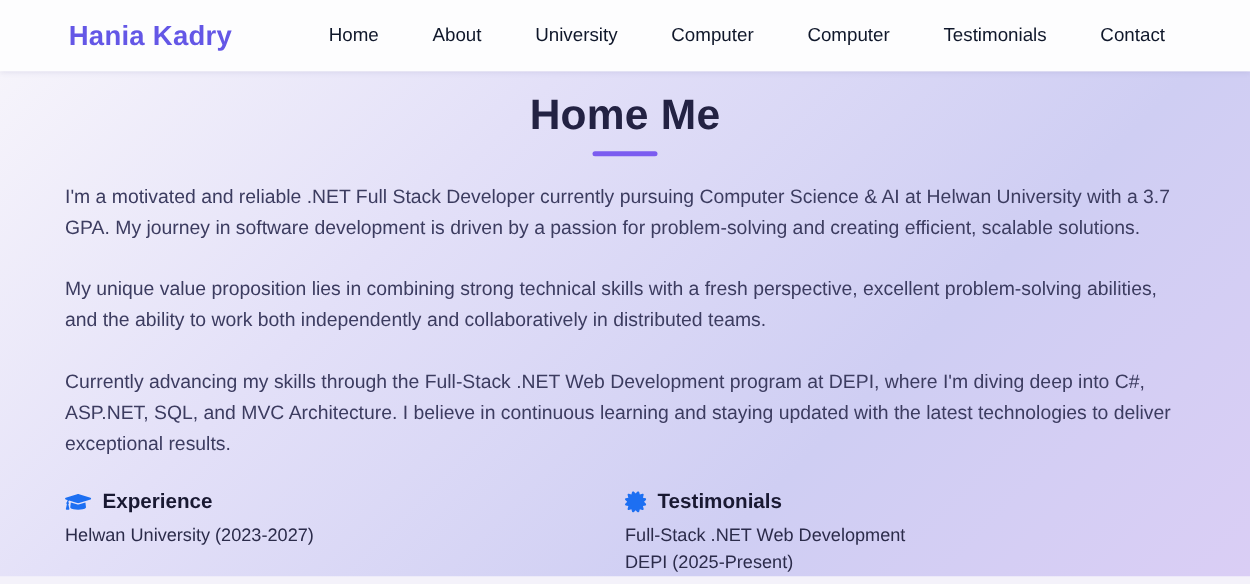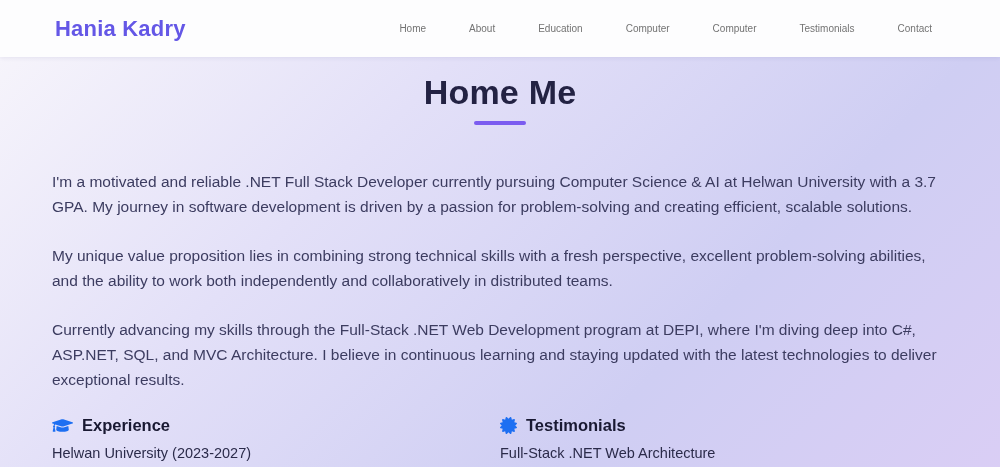--- a/index.html
+++ b/index.html
@@ -26,23 +26,23 @@
   }
   .logo {
     font-size: 22px;
     font-weight: 700;
     color: #6457e6;
     letter-spacing: 0.2px;
     cursor: pointer;
   }
   .nav { display: flex; align-items: center; gap: 43px; }
   .nav-item {
-    font-size: 10px;
+    font-size: 15px;
     font-weight: 500;
-    color: #737373;
+    color: #0f172a;
     cursor: pointer;
     white-space: nowrap;
   }
 
   
   .about {
     flex: 1 1 auto;
     background:
       linear-gradient(135deg, #f6f4fb 0%, #e3e0f8 32%, #cfcef3 68%, #dacef5 100%);
     padding: 16px 52px 0 52px;
@@ -55,21 +55,21 @@
     color: #232243;
     letter-spacing: 0.2px;
   }
   .title-underline {
     width: 52px;
     height: 4px;
     border-radius: 2px;
     background: #7b5cf0;
     margin: 9px auto 0 auto;
   }
-  .paragraphs { margin-top: 44px; }
+  .paragraphs { margin-top: 20px; }
   .para {
     font-size: 15.5px;
     line-height: 25px;
     color: #3c3c60;
     margin-bottom: 24px;
     max-width: 900px;
   }
   .info-grid {
     display: grid;
     grid-template-columns: 1fr 1fr;
@@ -93,21 +93,21 @@
 </head>
 <body>
 
 <div class="page">
 
   <header class="header">
     <div class="logo">Hania Kadry</div>
     <nav class="nav">
       <span class="nav-item">Home</span>
       <span class="nav-item">About</span>
-      <span class="nav-item">Education</span>
+      <span class="nav-item">University</span>
       <span class="nav-item">Computer</span>
       <span class="nav-item">Computer</span>
       <span class="nav-item">Testimonials</span>
       <span class="nav-item">Contact</span>
     </nav>
   </header>
 
   <section class="about">
     <h2 class="section-title">Home Me</h2>
     <div class="title-underline"></div>
@@ -137,21 +137,21 @@
       <div class="info-block">
         <div class="info-head">
           <span class="info-icon">
             <svg width="17" height="17" viewBox="0 0 512 512" fill="#1d6ff2" xmlns="http://www.w3.org/2000/svg">
               <path d="M458.622 255.92l45.985-45.005c13.708-12.977 7.316-36.039-10.664-40.339l-62.65-15.99 17.661-62.015c4.991-17.838-11.829-34.663-29.661-29.671l-61.994 17.667-15.984-62.663C337.085.197 313.765-6.276 300.99 7.228L256 53.57 211.011 7.229c-12.63-13.351-36.047-7.234-40.325 10.668l-15.984 62.663-61.995-17.667C74.87 57.907 58.056 74.738 63.046 92.572l17.661 62.015-62.65 15.99C.069 174.878-6.31 197.944 7.392 210.915l45.985 45.005-45.985 45.004c-13.708 12.977-7.316 36.039 10.664 40.339l62.65 15.99-17.661 62.015c-4.991 17.838 11.829 34.663 29.661 29.671l61.994-17.667 15.984 62.662c4.439 18.575 27.696 24.018 40.325 10.669L256 458.61l44.989 46.001c12.5 13.488 35.987 7.486 40.325-10.669l15.984-62.662 61.994 17.667c17.836 4.994 34.651-11.837 29.661-29.671l-17.661-62.015 62.65-15.99c17.98-4.3 24.373-27.362 10.664-40.339l-45.984-45.012z"></path>
             </svg>
           </span>
           <span class="info-title">Testimonials</span>
         </div>
         <div class="info-lines">
-          <div class="info-line">Full-Stack .NET Web Architecture</div>
+          <div class="info-line">Full-Stack .NET Web Development</div>
           <div class="info-line">DEPI (2025-Present)</div>
         </div>
       </div>
 
     </div>
   </section>
 
 </div>
 
 </body></html>

